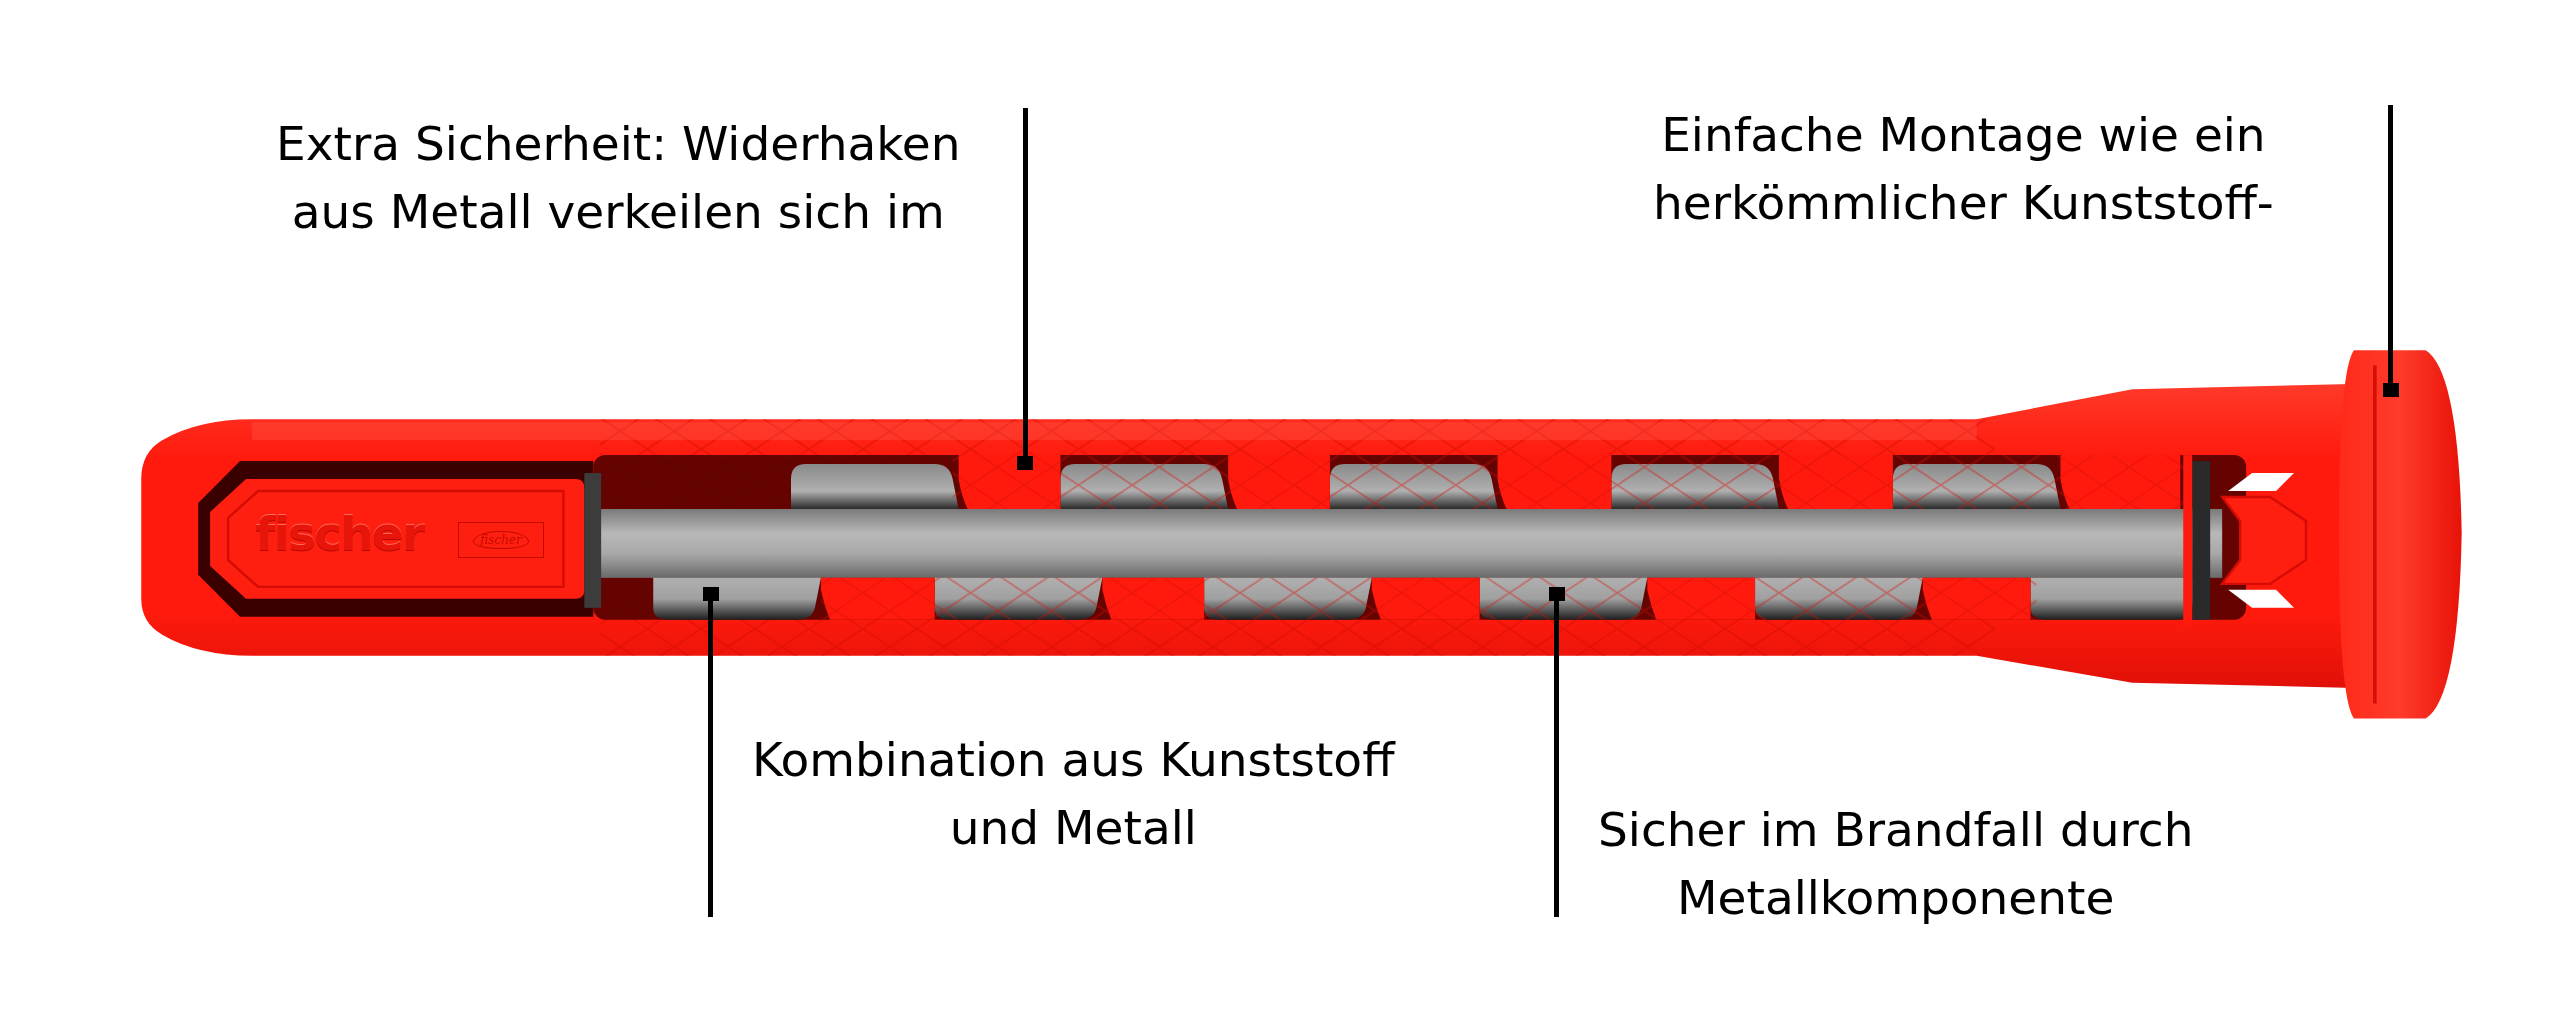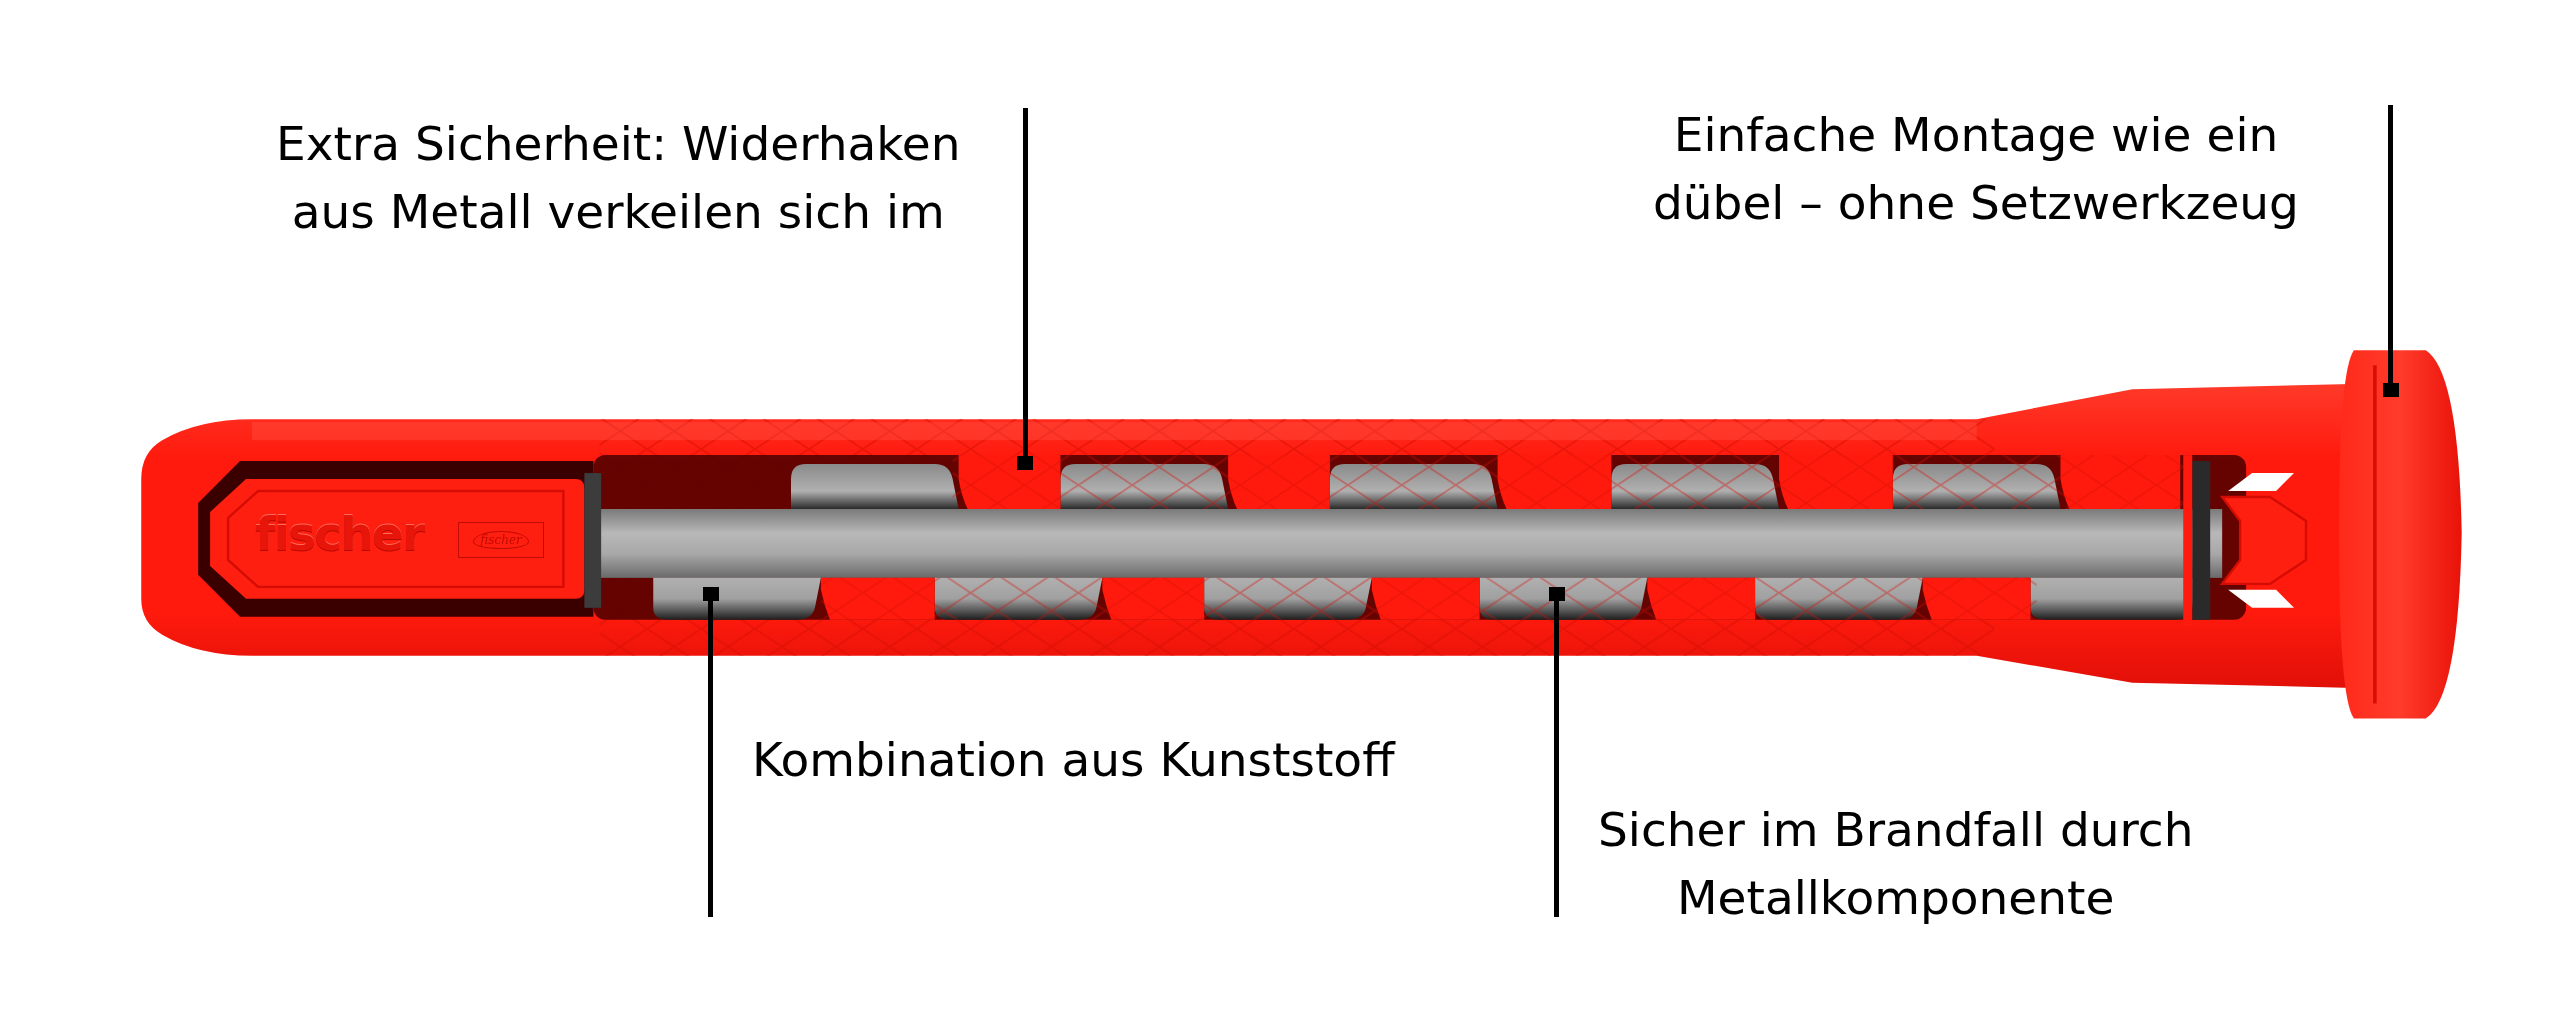--- a/index.html
+++ b/index.html
@@ -140,24 +140,25 @@
 <div class="marker" style="left:1549px; top:587px;"></div>
 <div class="leader" style="left:1554px; top:596px; height:321px;"></div>
 
 <div class="callout-text" style="left:276px; top:110px;">
   <span>Extra Sicherheit: Widerhaken</span>
   <span>aus Metall verkeilen sich im</span>
 </div>
 
 <div class="callout-text" style="left:1653px; top:101px;">
   <span>Einfache Montage wie ein</span>
-  <span>dübel – ohne Setzwerkzeug</span>
+  <span>herkömmlicher Kunststoff-</span>
 </div>
 
 <div class="callout-text" style="left:752px; top:726px;">
   <span>Kombination aus Kunststoff</span>
+  <span>und Metall</span>
 </div>
 
 <div class="callout-text" style="left:1598px; top:796px;">
   <span>Sicher im Brandfall durch</span>
   <span>Metallkomponente</span>
 </div>
 
 
 </body></html>

